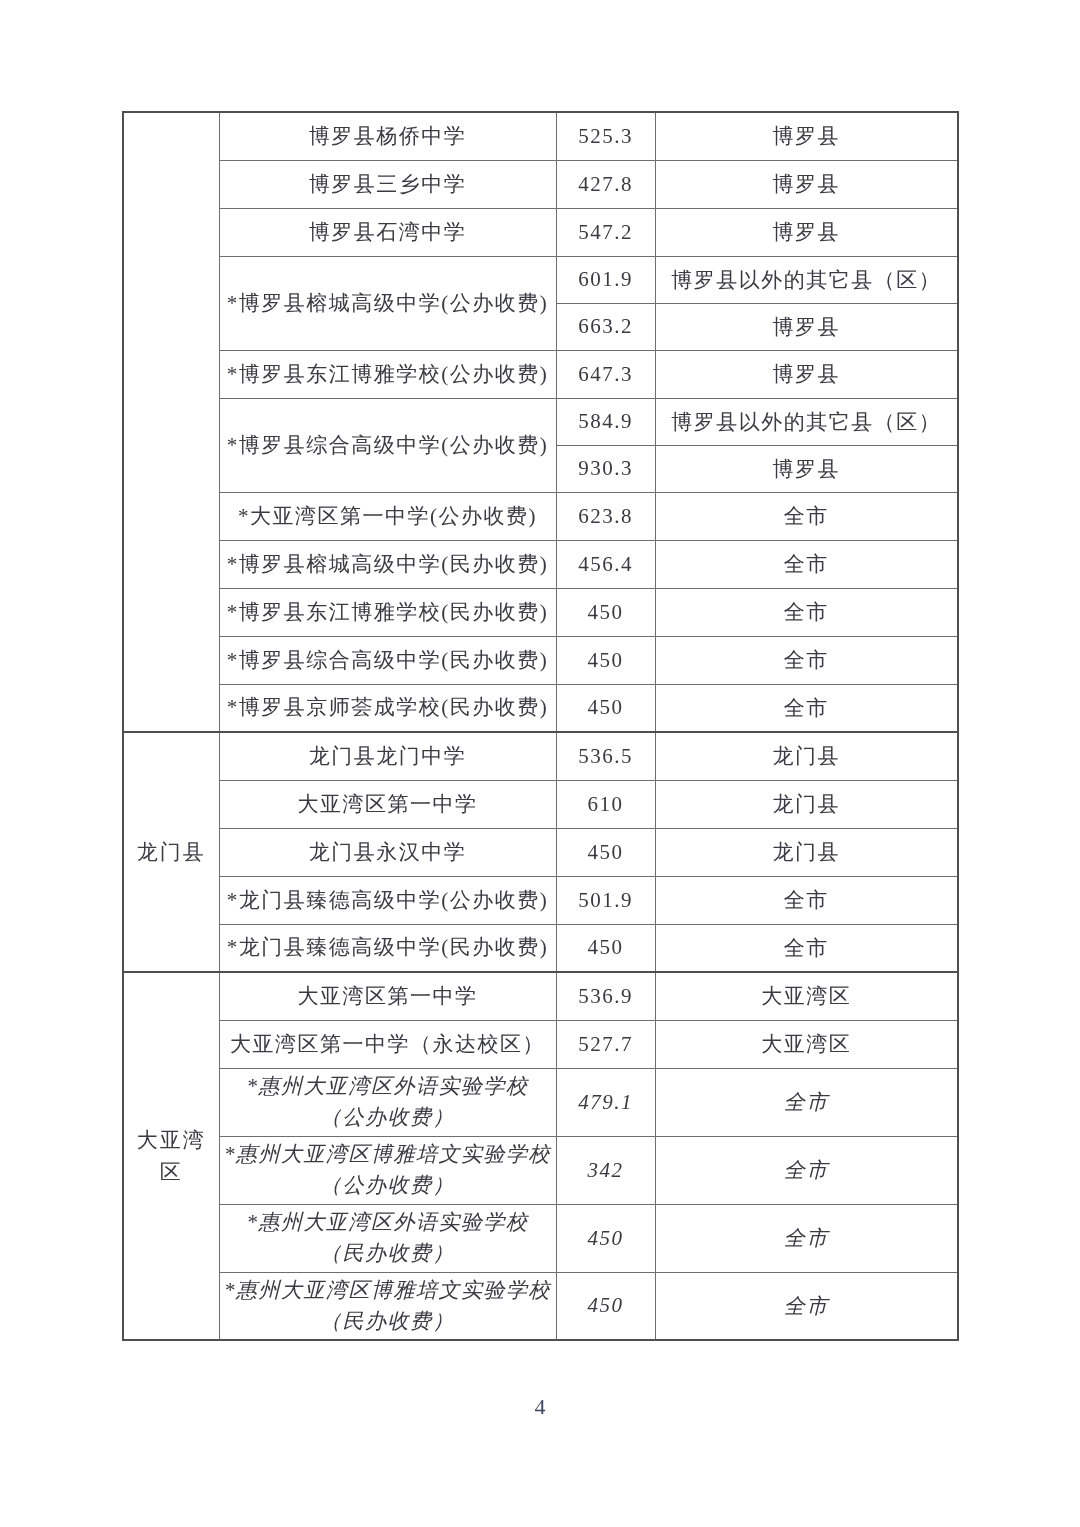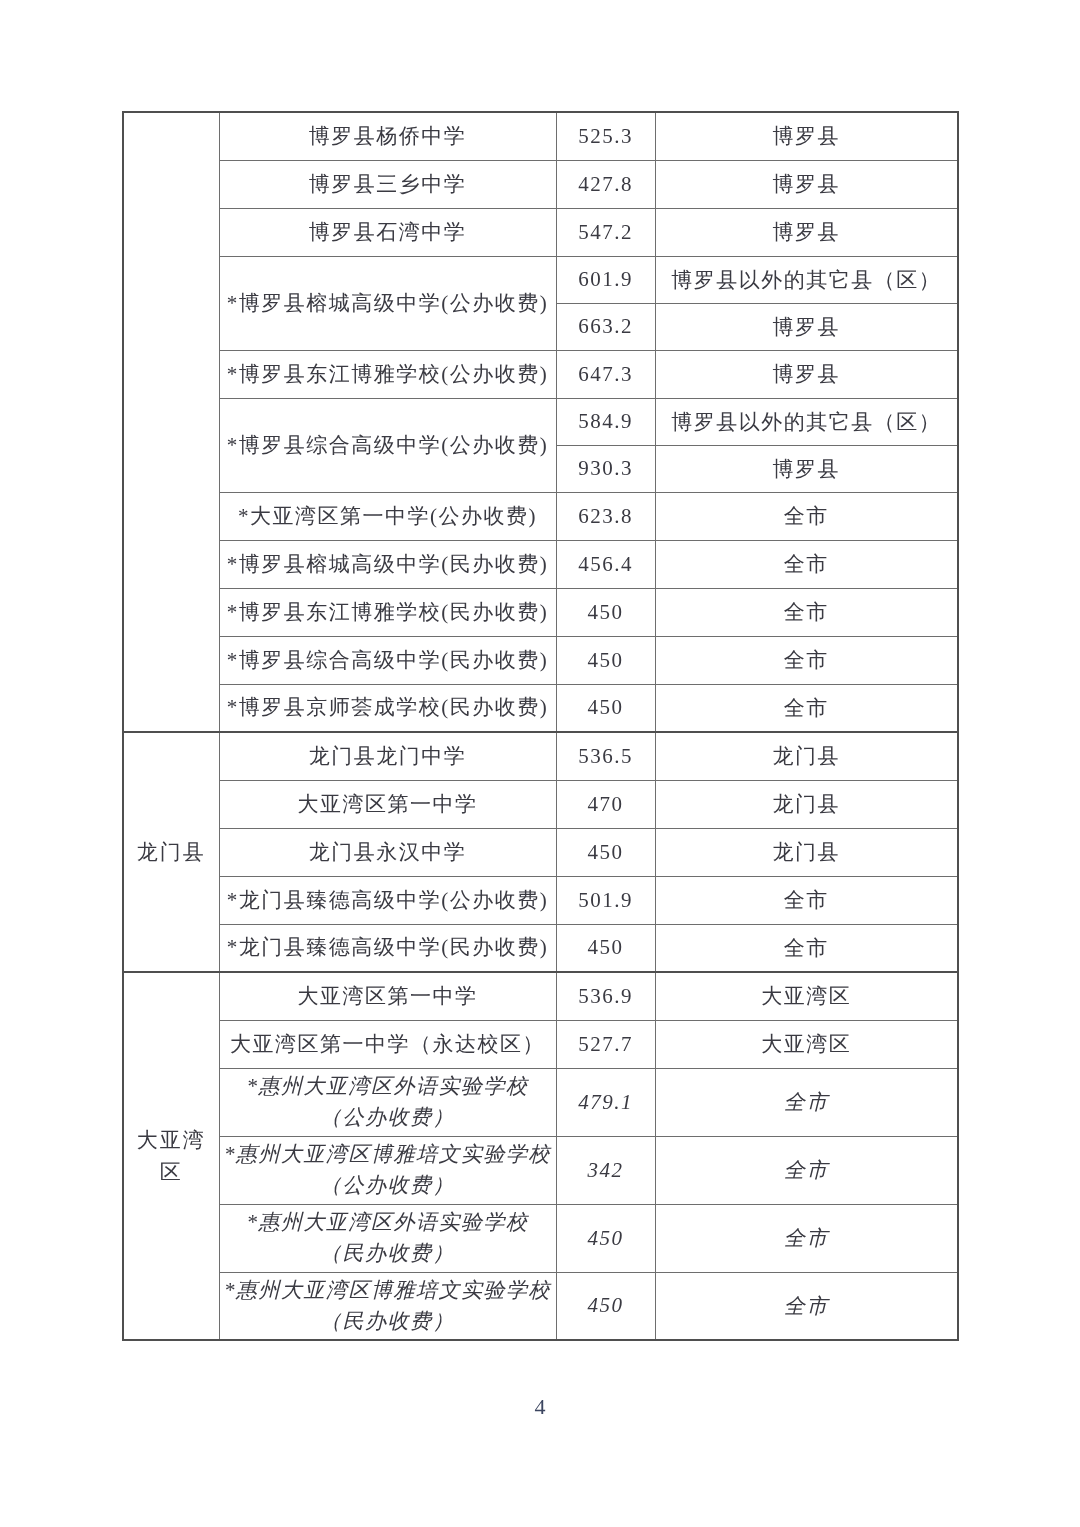--- a/index.html
+++ b/index.html
@@ -144,21 +144,21 @@
           <td class="school-cell" rowspan="1">
             <div class="school-line">龙门县龙门中学</div>
           </td>
           <td class="score-cell">536.5</td>
           <td class="area-cell">龙门县</td>
         </tr>
         <tr class="h-single">
           <td class="school-cell" rowspan="1">
             <div class="school-line">大亚湾区第一中学</div>
           </td>
-          <td class="score-cell">470</td>
+          <td class="score-cell">610</td>
           <td class="area-cell">龙门县</td>
         </tr>
         <tr class="h-single">
           <td class="school-cell" rowspan="1">
             <div class="school-line">龙门县永汉中学</div>
           </td>
           <td class="score-cell">450</td>
           <td class="area-cell">龙门县</td>
         </tr>
         <tr class="h-single">

